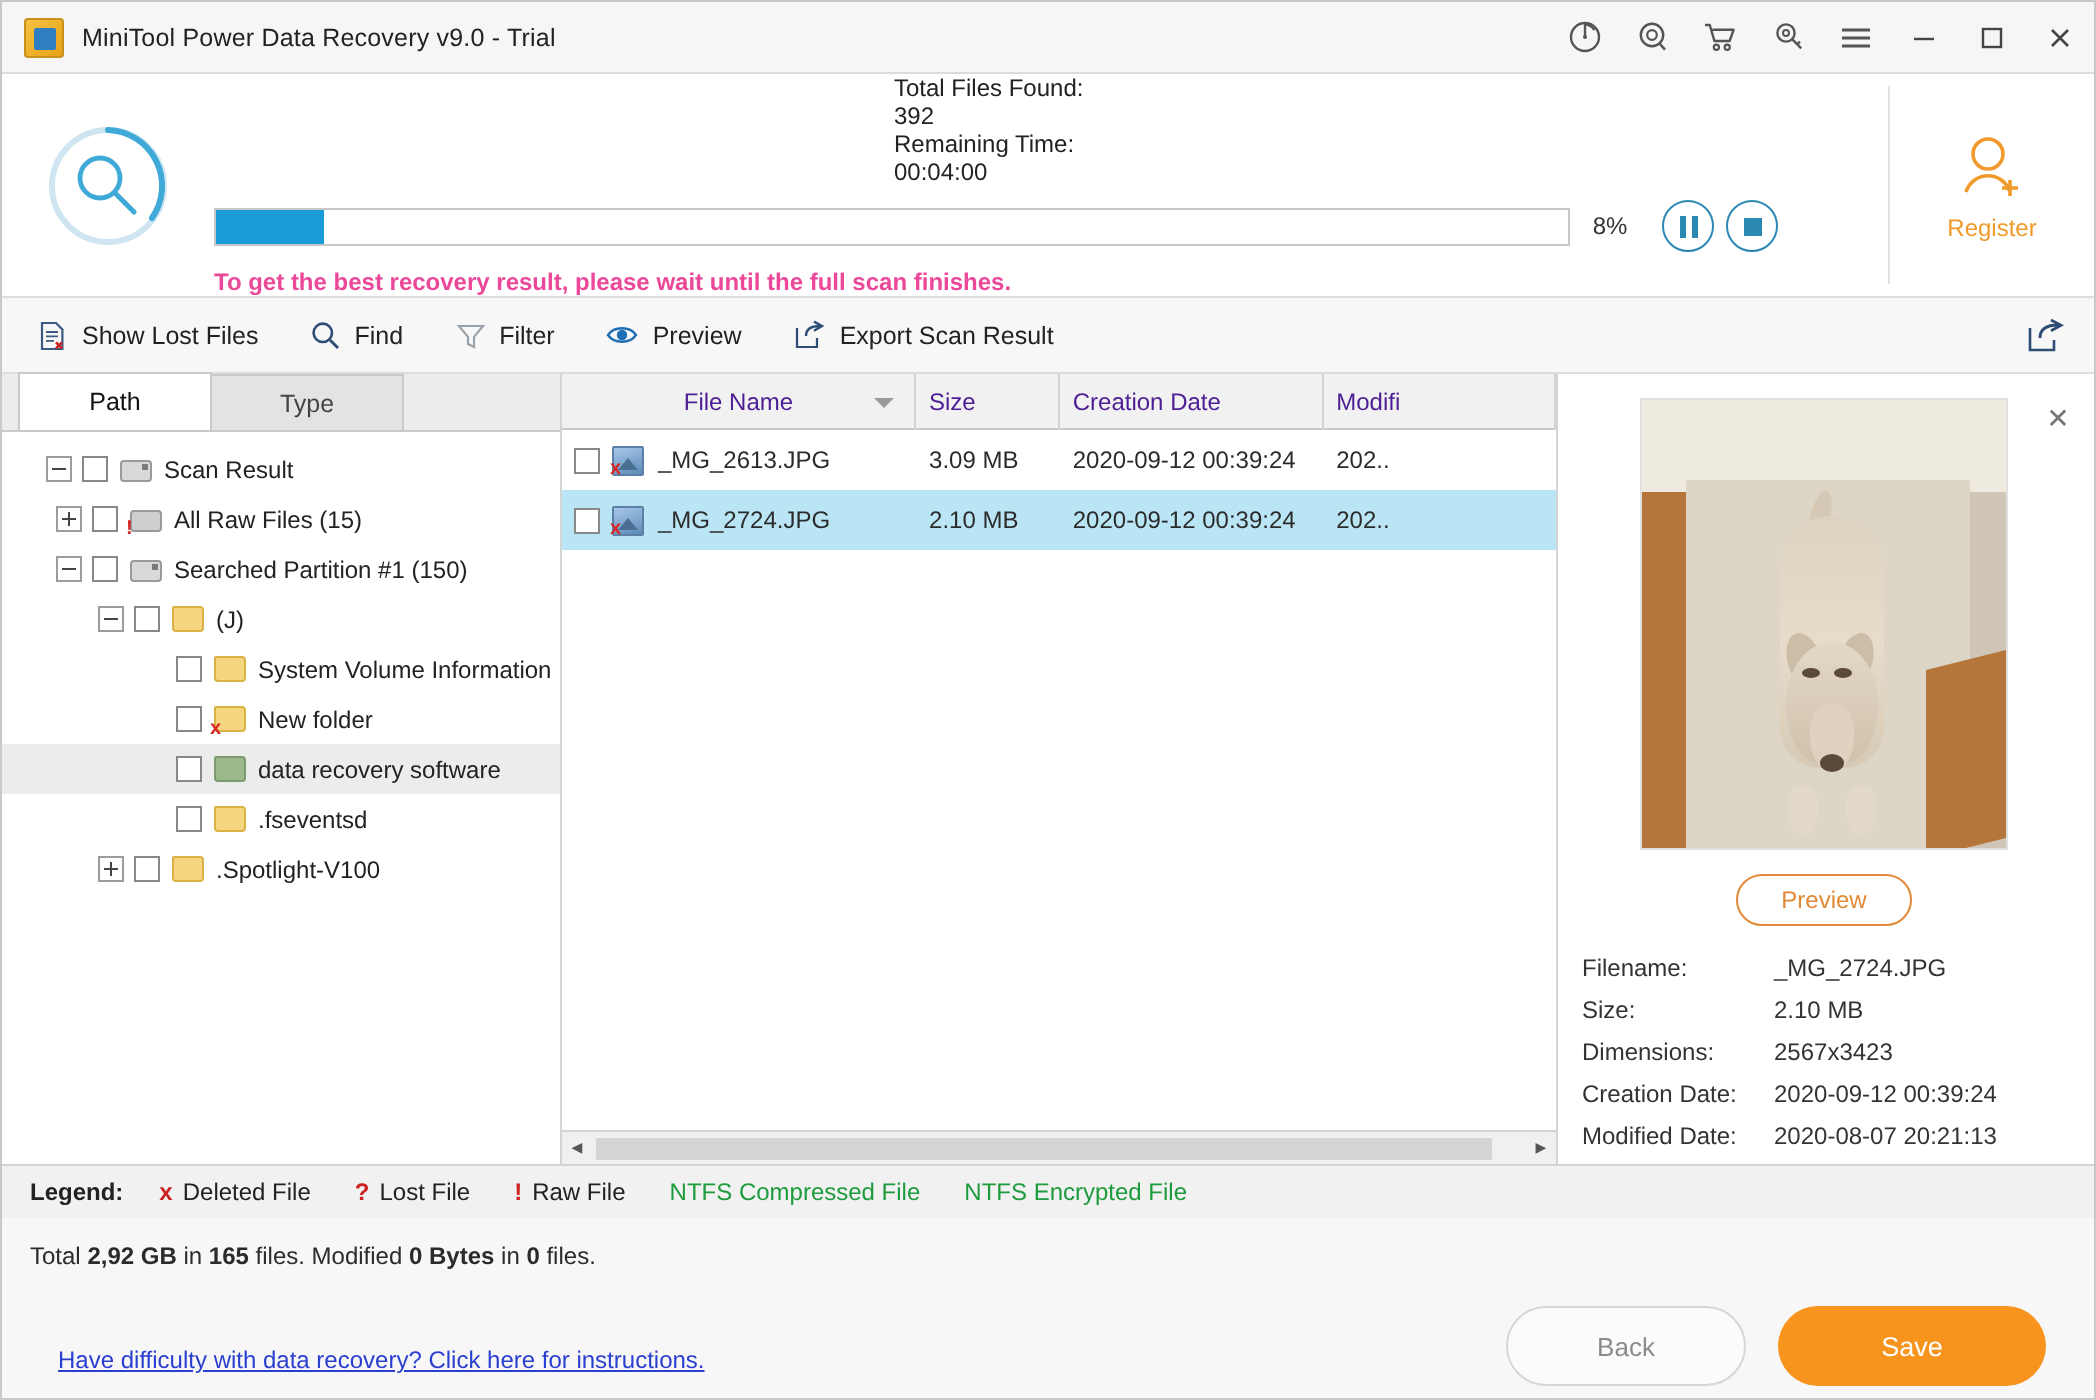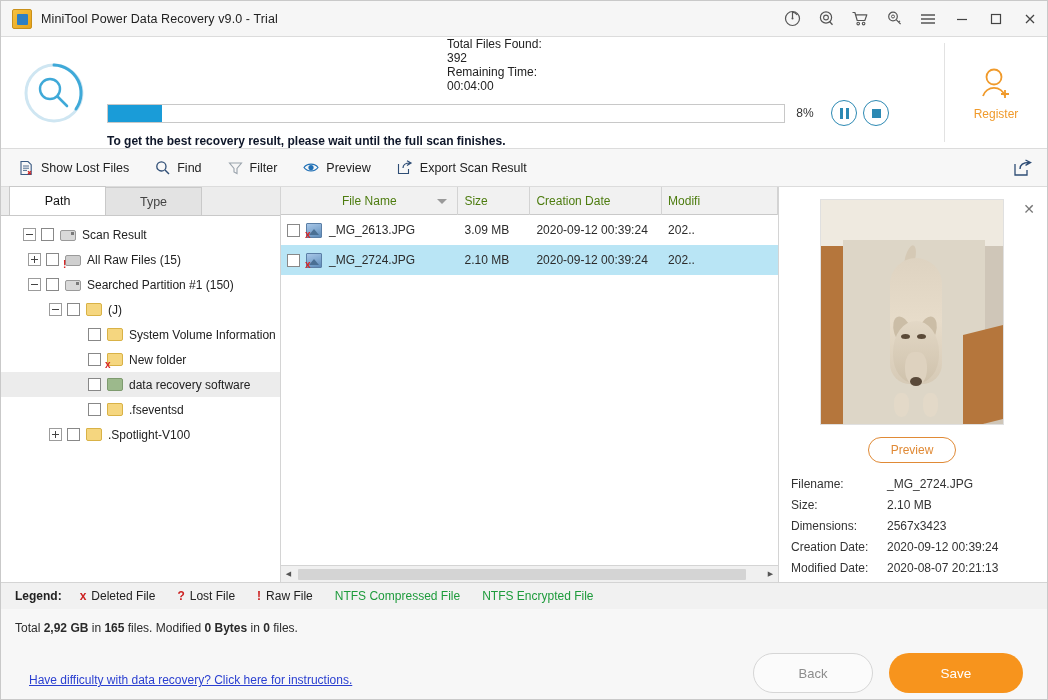--- a/index.html
+++ b/index.html
@@ -93,21 +93,21 @@
     width: 26px; height: 26px; border-radius: 50%;
     border: 1.6px solid #2c89b3;
     display: flex; align-items: center; justify-content: center;
     margin-left: 6px; cursor: pointer; background: #fff;
   }
   .pause-bars { display: flex; gap: 3px; }
   .pause-bars i { display: block; width: 3px; height: 11px; background: #2c89b3; }
   .stop-sq { width: 9px; height: 9px; background: #2c89b3; }
   .scan-note {
     margin-top: 8px;
-    font-size: 12px; font-weight: bold; color: #0f172a;
+    font-size: 12px; font-weight: bold; color: #ec4899;
   }
   .register {
     width: 103px; height: 99px;
     border-left: 1px solid #e2e2e2;
     display: flex; flex-direction: column;
     align-items: center; justify-content: center;
     cursor: pointer; gap: 2px;
   }
   .register-label { color: #f09a2b; font-size: 12px; }
 
@@ -190,21 +190,21 @@
     position: absolute; left: -2px; bottom: -2px;
     font-size: 10px; font-weight: bold; color: #d82626; line-height: 9px;
   }
   .tlabel { color: #222; }
 
   
   .list-pane { flex: 1; display: flex; flex-direction: column; min-width: 0; border-right: 1px solid #d4d4d4; }
   .lhead {
     height: 28px; flex: 0 0 28px;
     background: #f1f1f1; border-bottom: 1px solid #c9c9c9;
-    display: flex; align-items: center; font-size: 12px; color: #4d7c0f;
+    display: flex; align-items: center; font-size: 12px; color: #4c1d95;
   }
   .lh {
     height: 28px; display: flex; align-items: center;
     border-right: 1px solid #d3d3d3; padding: 0 6px;
     cursor: pointer; position: relative;
   }
   .lh.c-name { width: 200px; justify-content: center; }
   .lh.c-size { width: 80px; }
   .lh.c-cdate { width: 148px; }
   .lh.c-mdate { width: 130px; }

